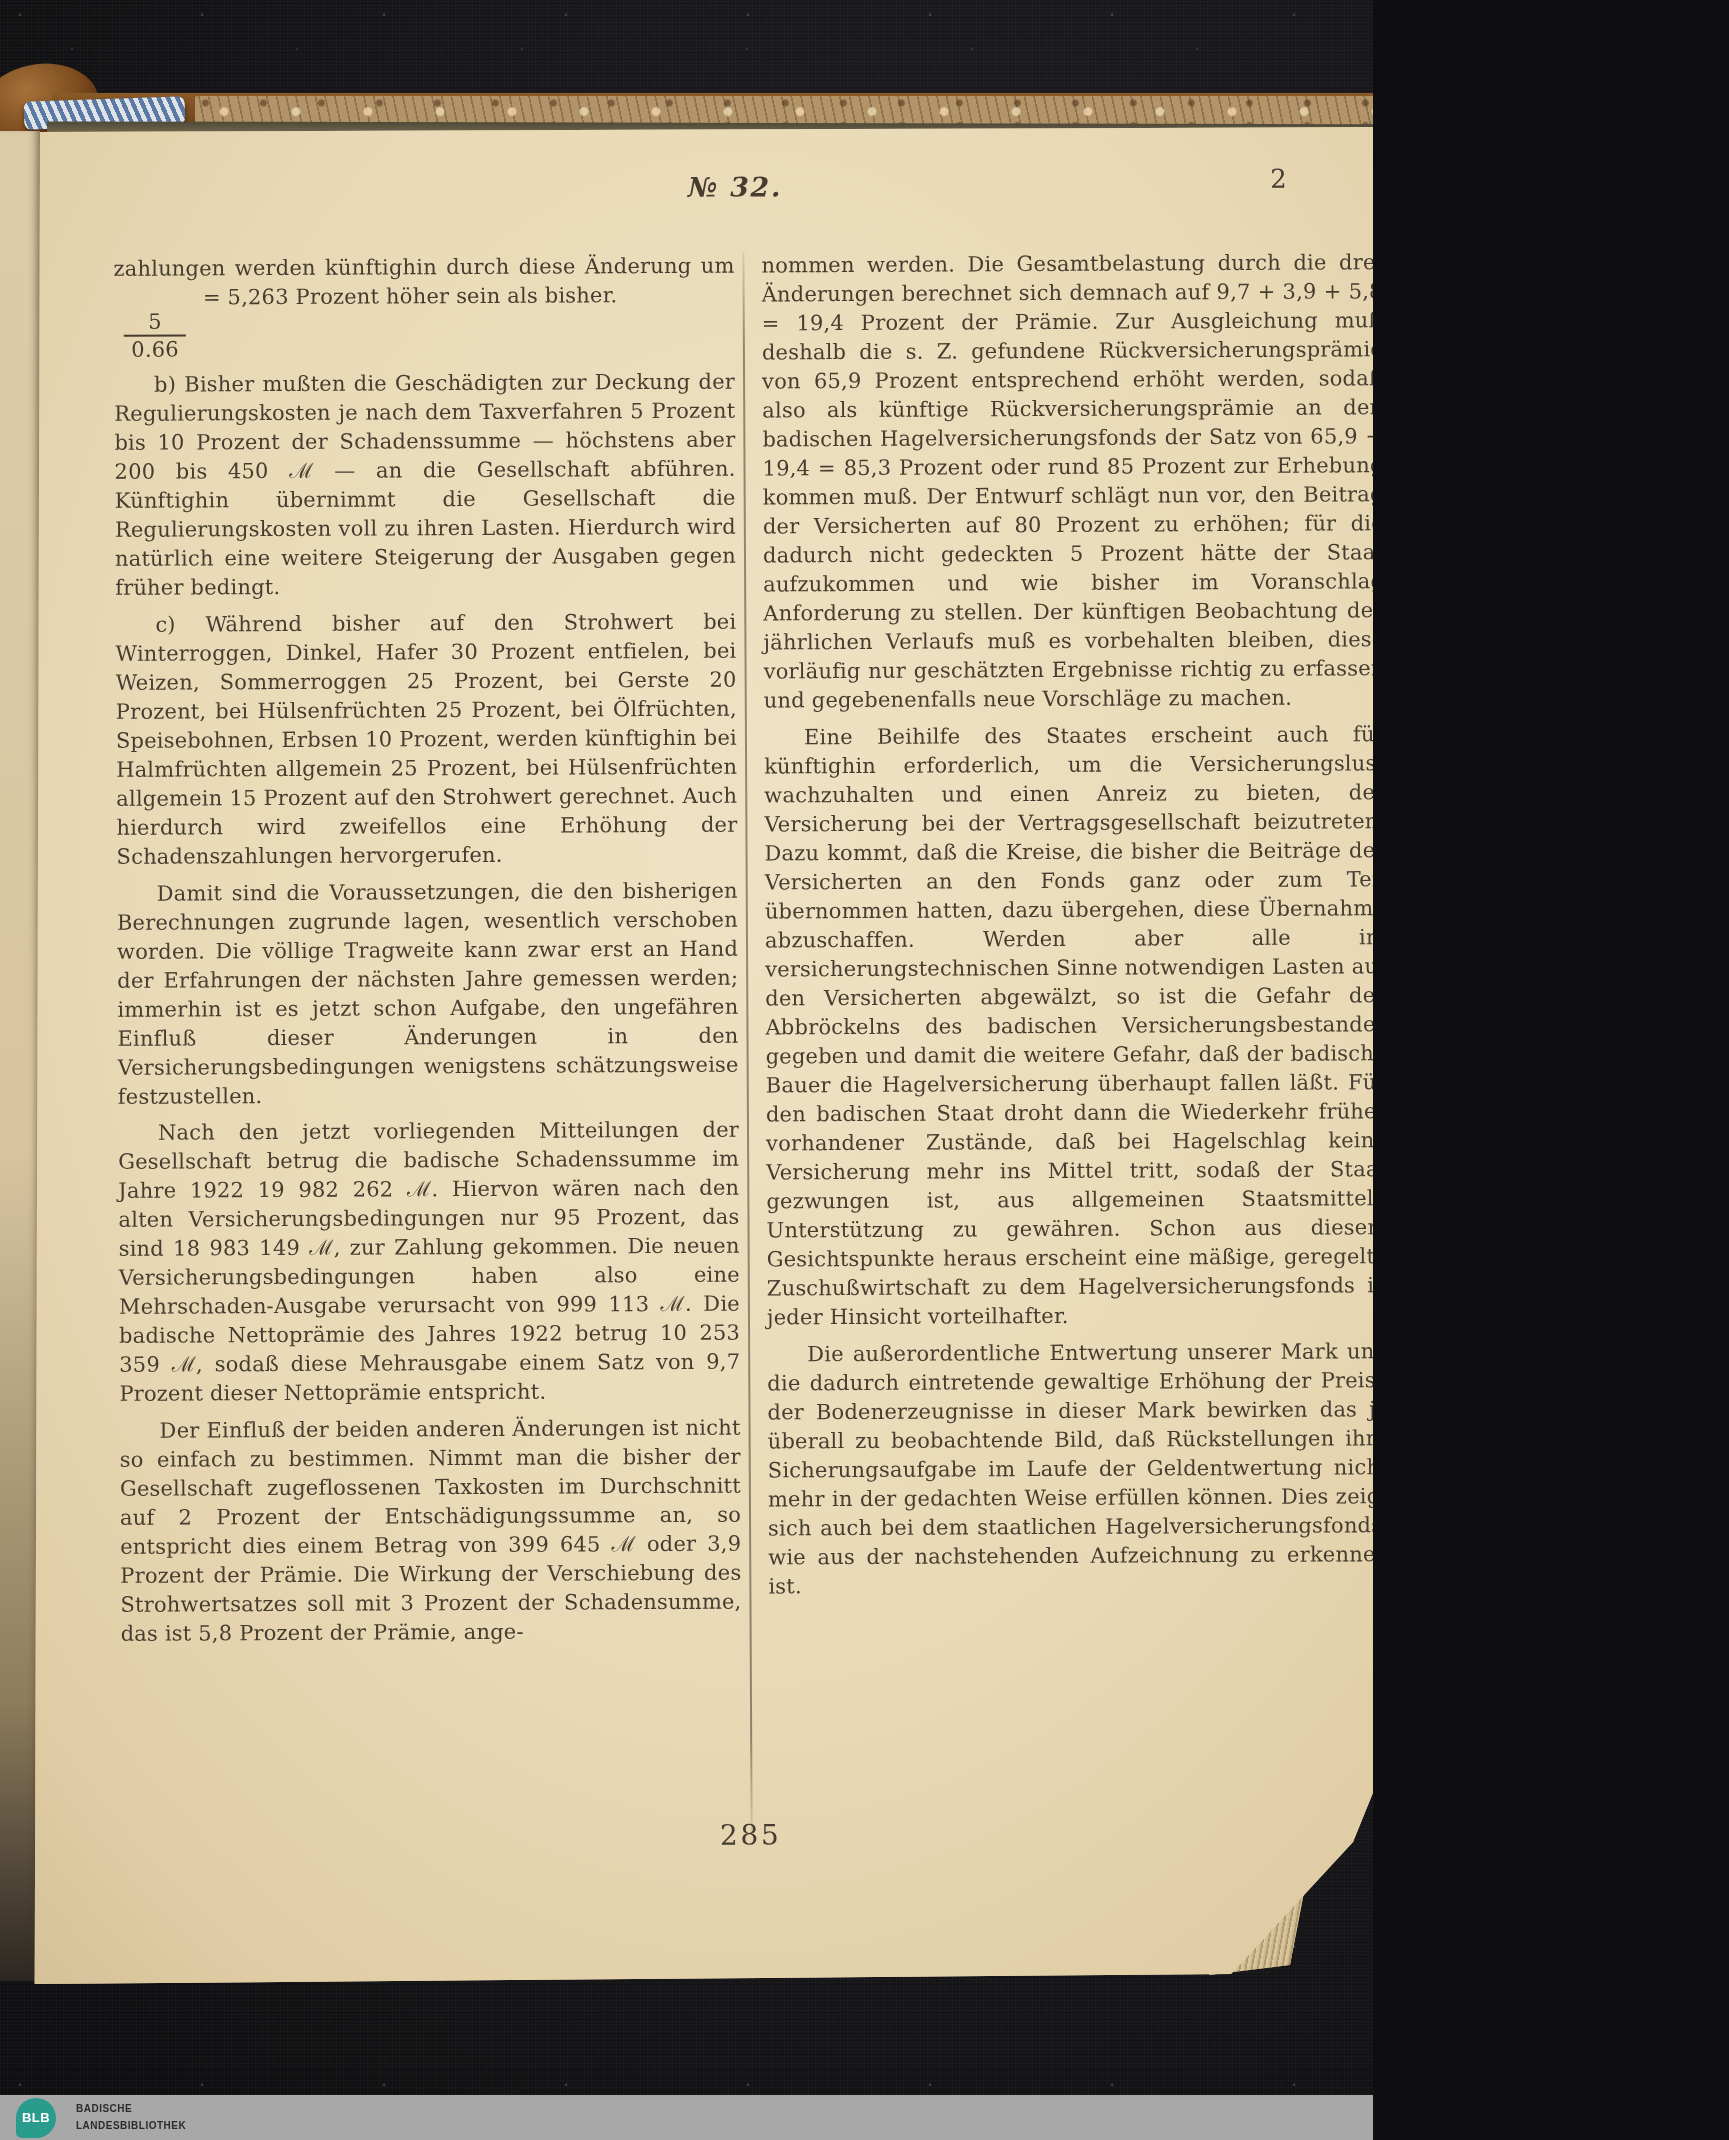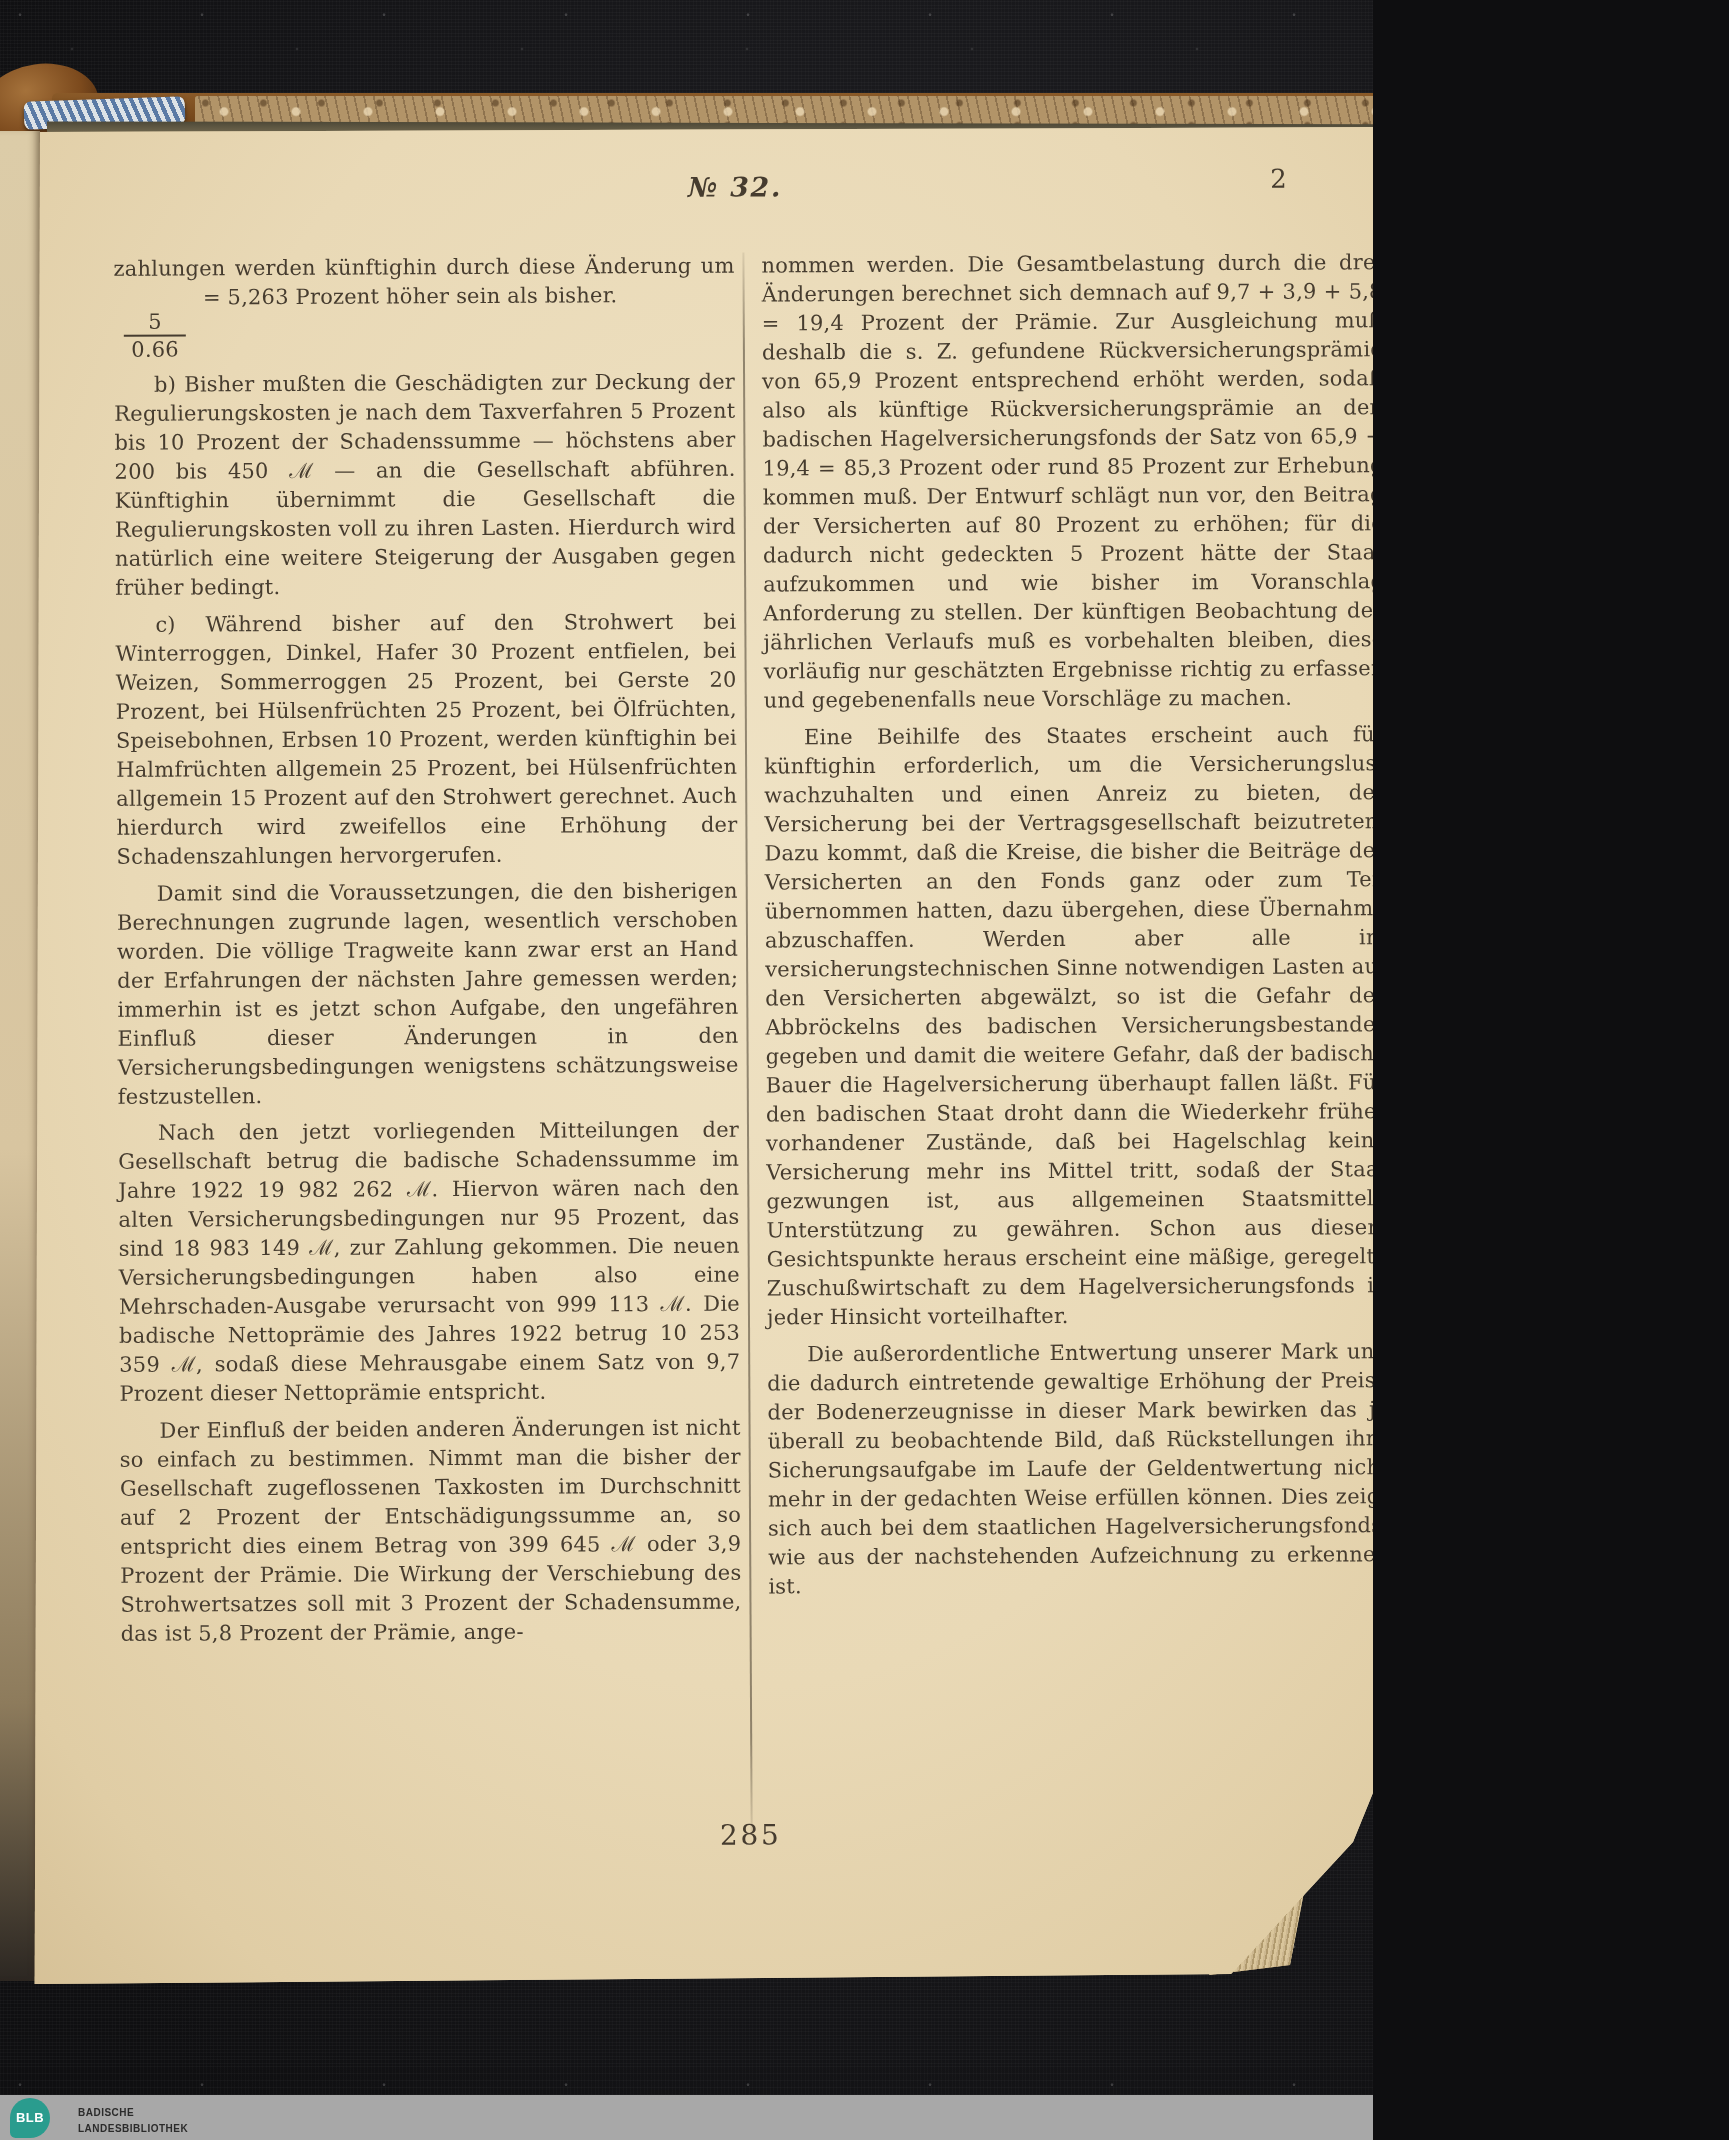--- a/index.html
+++ b/index.html
@@ -78,21 +78,21 @@
   .para.ind{text-indent:40px;}
   .b{font-weight:normal;}
   .frac{display:inline-flex;flex-direction:column;text-align:center;vertical-align:-1.15em;
     margin:0 10.4px;line-height:26px;}
   .frac .num{padding:0 24px;border-bottom:2.6px solid #463c2f;}
   .pg-footer{position:absolute;left:638px;top:1697px;width:142px;text-align:center;
     font-size:28px;letter-spacing:2.6px;}
   
   .footer-bar{position:absolute;left:0;top:2095px;width:1729px;height:45px;background:#a8a8a8;
     font-family:"Liberation Sans", sans-serif;display:flex;align-items:center;}
-  .blb-group{display:flex;align-items:flex-end;gap:28px;margin-left:10px;}
+  .blb-group{display:flex;align-items:center;gap:20px;margin-left:16px;}
   .blb-blob{width:40px;height:40px;border-radius:50% 50% 50% 14%;
     display:flex;align-items:center;justify-content:center;
     color:#fff;font-weight:bold;font-size:13px;letter-spacing:0.4px;}
   .blb-name{font-size:10px;line-height:16.4px;font-weight:bold;color:#2b2b2b;letter-spacing:0.5px;}
   .bw-group{display:flex;align-items:center;gap:16px;margin-left:auto;margin-right:27px;justify-content:center;}
   .bw-name{font-size:19px;color:#1f1f1d;font-weight:500;letter-spacing:0.3px;}
   .lions{display:block;}
 </style>
 </head>
 <body>

